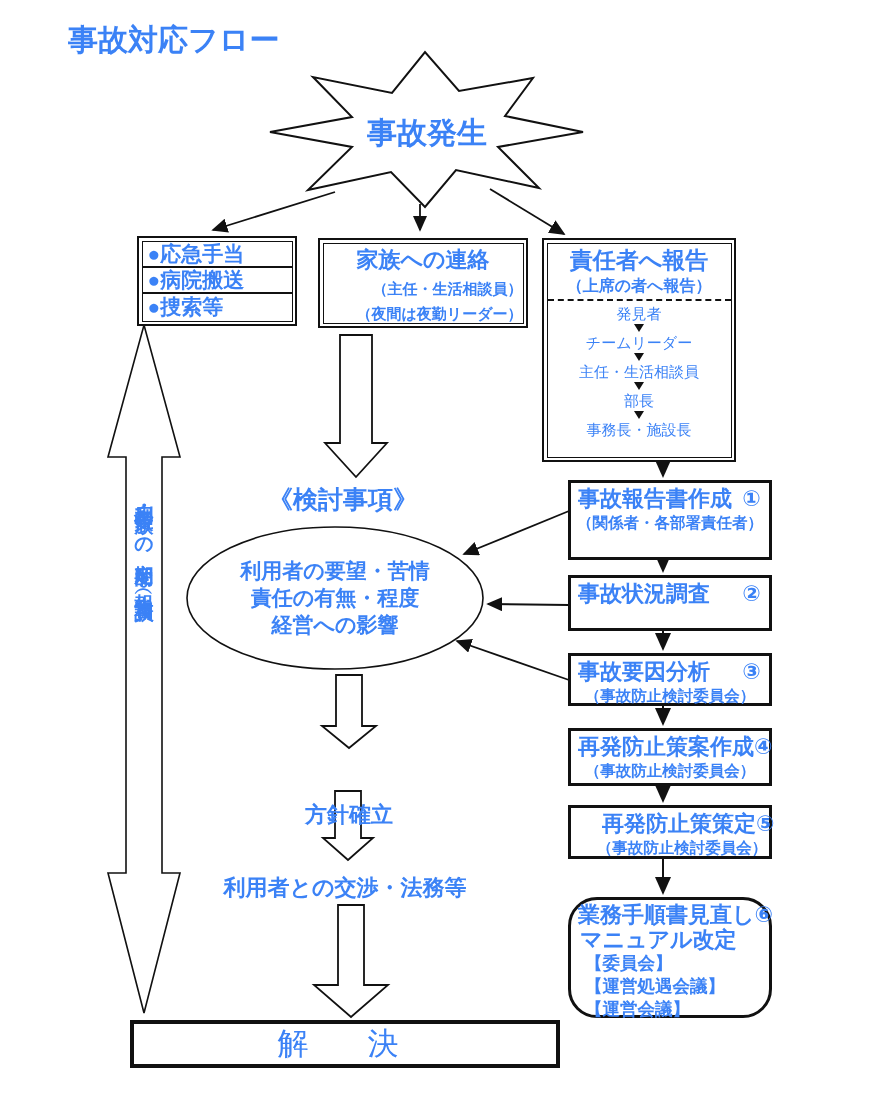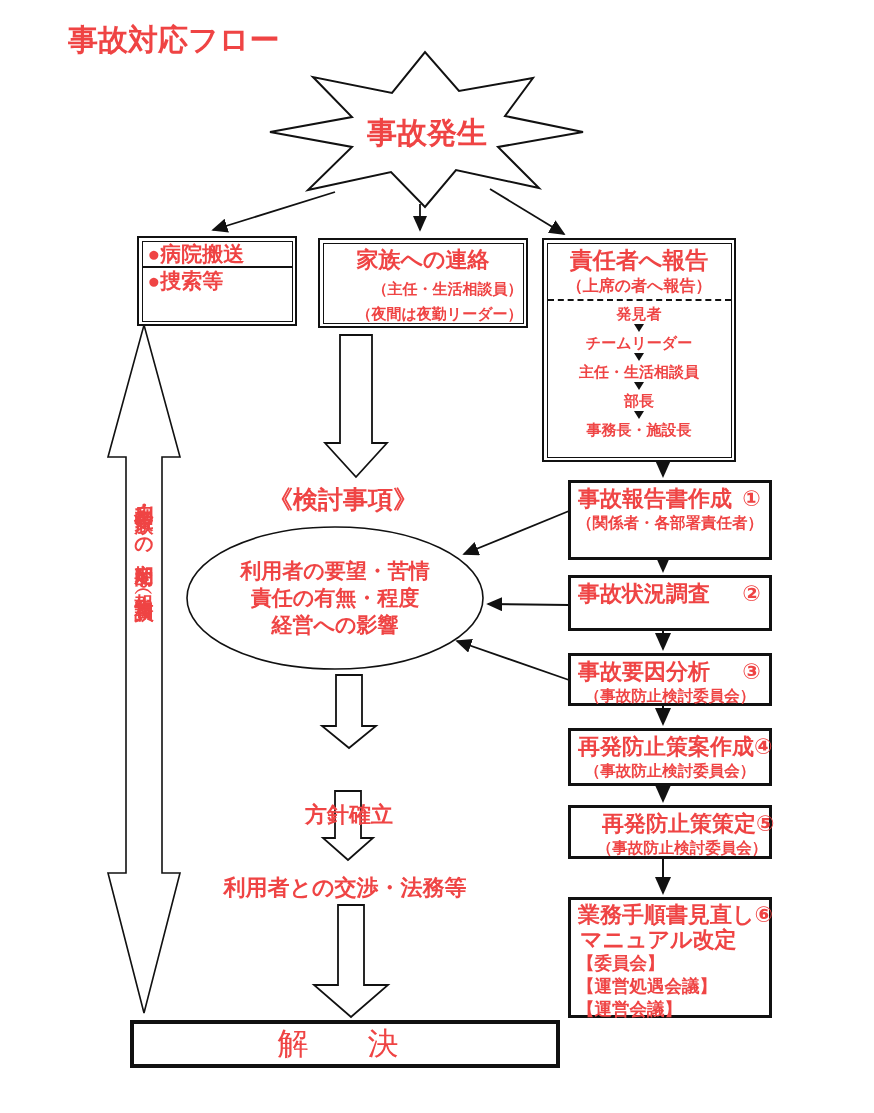--- a/index.html
+++ b/index.html
@@ -1,46 +1,46 @@
 <!DOCTYPE html>
 <html><head>
 <meta charset="utf-8">
 <style>
   html,body{margin:0;padding:0;background:#fff;}
   #canvas{position:relative;width:874px;height:1113px;background:#fff;overflow:hidden;
-          font-family:"Liberation Sans","DejaVu Sans",sans-serif;color:#ef4444;}
+          font-family:"Liberation Sans","DejaVu Sans",sans-serif;color:#3b82f6;}
   #wires{position:absolute;left:0;top:0;z-index:1;}
   .txt{position:absolute;z-index:2;}
   .b{font-weight:bold;}
   .center{text-align:center;}
   
   .dbl{position:absolute;z-index:2;background:#fff;border:2.5px solid #111;}
   .dbl-inner{position:absolute;inset:2.5px;border:1.5px solid #111;}
   
   .fa-row{display:flex;align-items:center;height:33.33%;box-sizing:border-box;
           font-size:21px;font-weight:bold;padding-left:5px;border-bottom:2px solid #111;}
   .fa-row:last-child{border-bottom:none;}
   
   .fam-title{font-size:22px;font-weight:bold;text-align:center;line-height:32px;}
   .fam-sub{font-size:15px;font-weight:bold;text-align:right;line-height:25px;}
   
   .rep-title{font-size:23px;font-weight:bold;text-align:center;line-height:29px;padding-top:2px;}
   .rep-sub{font-size:16px;font-weight:bold;text-align:center;line-height:22px;}
   .rep-div{border-top:2.5px dashed #111;margin:2px 0 3px 0;}
-  .chain-item{font-size:15px;font-weight:bold;text-align:center;line-height:19px;}
+  .chain-item{font-size:15px;font-weight:normal;text-align:center;line-height:19px;}
   .mini-arrow{width:0;height:0;border-left:5px solid transparent;border-right:5px solid transparent;
               border-top:8px solid #111;margin:1px auto;}
   
   .step{position:absolute;left:568px;width:204px;background:#fff;border:3px solid #111;
         box-sizing:border-box;z-index:2;}
   .step-title-row{display:flex;justify-content:space-between;align-items:baseline;
                   padding:2px 8px 0 7px;font-size:22px;font-weight:bold;line-height:27px;white-space:nowrap;}
   .step-sub{text-align:center;font-size:15.5px;font-weight:bold;line-height:21px;white-space:nowrap;}
   .step6-line2{padding-left:9px;font-size:22px;font-weight:bold;line-height:25px;}
-  .org-line{padding-left:6px;font-size:17.5px;font-weight:bold;line-height:23px;}
+  .org-line{padding-left:14px;font-size:17.5px;font-weight:bold;line-height:23px;}
   
   #resolution-box{position:absolute;left:90px;top:1020px;width:430px;height:48px;z-index:2;
                   background:#fff;border:4px solid #111;box-sizing:border-box;
                   display:flex;align-items:center;justify-content:center;
                   font-size:31px;font-weight:normal;letter-spacing:14px;margin-left:40px;}
   
   #periodic-text{position:absolute;left:127px;top:489px;width:35px;height:430px;z-index:2;
                  writing-mode:vertical-rl;text-orientation:upright;
                  font-size:19px;font-weight:bold;letter-spacing:2px;line-height:35px;text-align:left;}
 </style>
@@ -87,20 +87,21 @@
       <path d="M733,986 L710,1013 L702,979 Z" fill="#fff" stroke="#111" stroke-width="2"></path>
     </g>
   </svg>
 
   <div class="txt b" id="page-title" style="left:68px;top:20px;font-size:30px;">事故対応フロー</div>
 
   <div class="txt b center" style="left:343px;top:113px;width:168px;font-size:30px;">事故発生</div>
 
   <div class="dbl" style="left:137px;top:236px;width:160px;height:90px;box-sizing:border-box;">
     <div class="dbl-inner">
+      <div class="fa-row">●応急手当</div>
       <div class="fa-row">●病院搬送</div>
       <div class="fa-row">●捜索等</div>
     </div>
   </div>
 
   <div class="dbl" style="left:318px;top:238px;width:210px;height:90px;box-sizing:border-box;">
     <div class="dbl-inner">
       <div class="fam-title">家族への連絡</div>
       <div class="fam-sub">（主任・生活相談員）</div>
       <div class="fam-sub">（夜間は夜勤リーダー）</div>
@@ -161,21 +162,21 @@
     </div>
     <div class="step-sub">（事故防止検討委員会）</div>
   </div>
   <div class="step" style="top:805px;height:54px;padding-left:24px;">
     <div class="step-title-row">
       <span>再発防止策策定</span>
       <span>⑤</span>
     </div>
     <div class="step-sub">（事故防止検討委員会）</div>
   </div>
-  <div class="step" style="top:897px;height:121px;">
+  <div class="step" style="top:897px;height:121px;border-radius:29px;">
     <div class="step-title-row" style="line-height:25px;">
       <span>業務手順書見直し</span>
       <span>⑥</span>
     </div>
     <div class="step6-line2">マニュアル改定</div>
     <div class="org-line">【委員会】</div>
     <div class="org-line">【運営処遇会議】</div>
     <div class="org-line">【運営会議】</div>
   </div>
 

